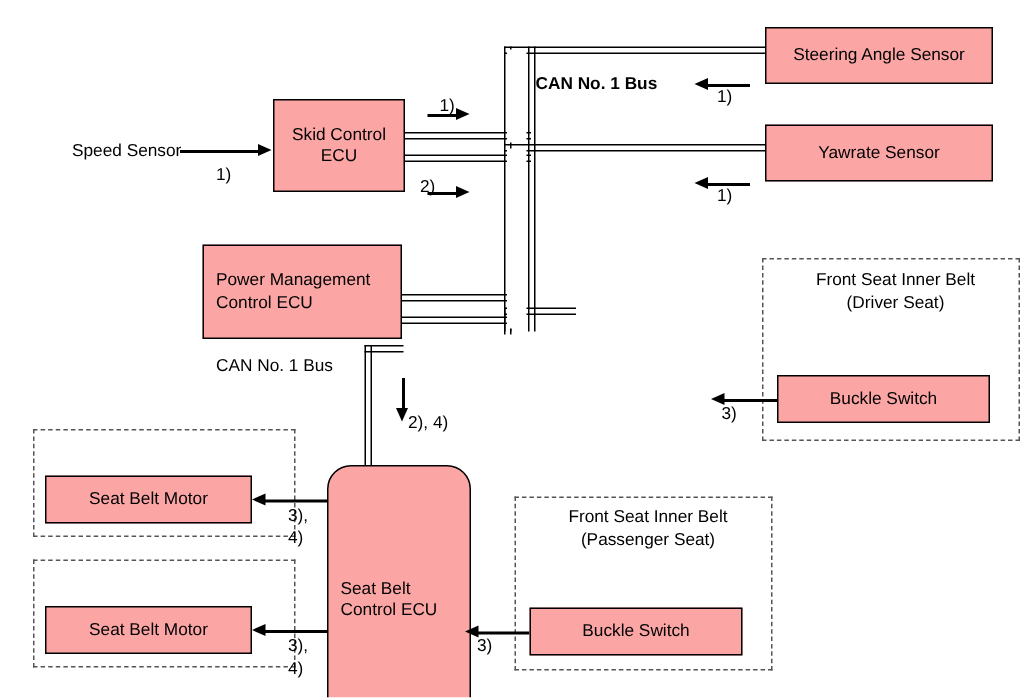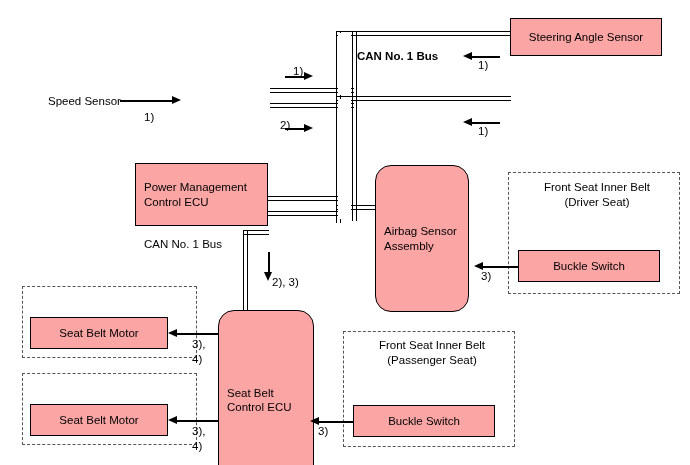--- a/index.html
+++ b/index.html
@@ -148,31 +148,34 @@
   <div class="bus bus-h" style="left:268px; top:196px; width:70px;"></div>
   <div class="bus bus-h" style="left:268px; top:211px; width:70px;"></div>
 
   <div class="bus bus-v" style="left:243px; top:230px; height:80px;"></div>
   <div class="bus bus-h" style="left:243px; top:230px; width:26px;"></div>
 
   <div class="box" style="left:510px; top:18px; width:152px; height:38px;">
     <span>Steering Angle Sensor</span>
   </div>
 
-
+  <div class="box" style="left:510px; top:83px; width:152px; height:38px;">
+    <span>Yawrate Sensor</span>
+  </div>
+
+  <div class="box" style="left:182px; top:66px; width:88px; height:62px; white-space:pre-line;">
+    <span style="white-space:pre-line;">Skid Control
+ECU</span>
+  </div>
 
   <div class="box left-align" style="left:135px; top:163px; width:133px; height:63px; white-space:pre-line; justify-content:center;">
     <span style="white-space:pre-line;">Power Management
 Control ECU</span>
   </div>
 
-  <div class="box rounded left-align" style="left:375px; top:165px; width:94px; height:147px; white-space:pre-line;">
-    <span style="white-space:pre-line;">Airbag Sensor
-Assembly</span>
-  </div>
 
   <div class="box" style="left:518px; top:250px; width:142px; height:32px;">
     <span>Buckle Switch</span>
   </div>
 
   <div class="box" style="left:353px; top:405px; width:142px; height:32px;">
     <span>Buckle Switch</span>
   </div>
 
   <div class="box" style="left:30px; top:317px; width:138px; height:32px;">
@@ -208,21 +211,21 @@
   <div class="label" style="left:478px; top:58px;">1)</div>
 
   <div class="line hline" style="left:470px; top:122px; width:30px;"></div>
   <div class="arrow arrow-l" style="left:463px; top:118px;"></div>
   <div class="label" style="left:478px; top:124px;">1)</div>
 
   <div class="label" style="left:144px; top:237px;">CAN No. 1 Bus</div>
 
   <div class="line vline" style="left:268px; top:252px; height:22px;"></div>
   <div class="arrow arrow-d" style="left:264px; top:272px;"></div>
-  <div class="label" style="left:272px; top:275px;">2), 3)</div>
+  <div class="label" style="left:272px; top:275px;">2), 4)</div>
 
   <div class="line hline" style="left:482px; top:266px; width:36px;"></div>
   <div class="arrow arrow-l" style="left:474px; top:262px;"></div>
   <div class="label" style="left:481px; top:269px;">3)</div>
 
   <div class="line hline" style="left:318px; top:421px; width:35px;"></div>
   <div class="arrow arrow-l" style="left:310px; top:417px;"></div>
   <div class="label" style="left:318px; top:424px;">3)</div>
 
   <div class="line hline" style="left:176px; top:333px; width:44px;"></div>

